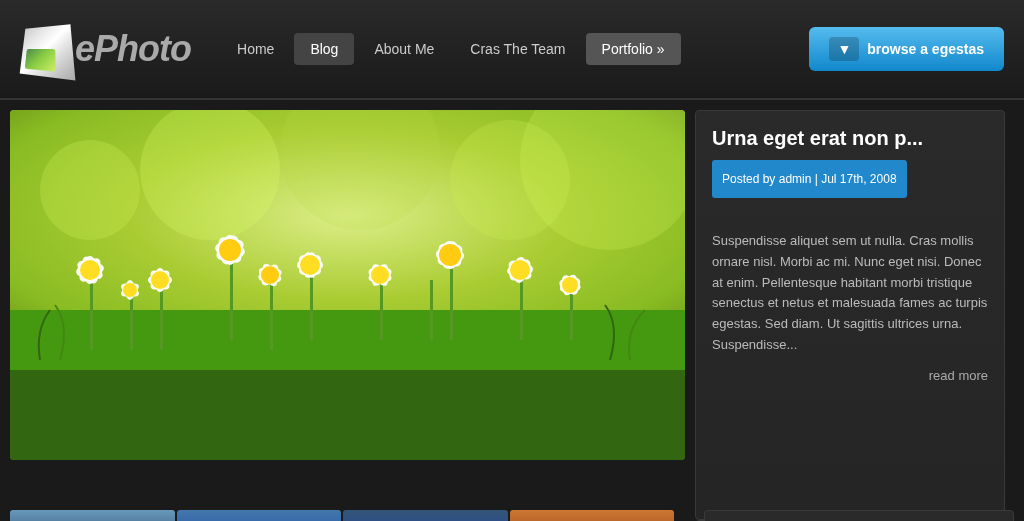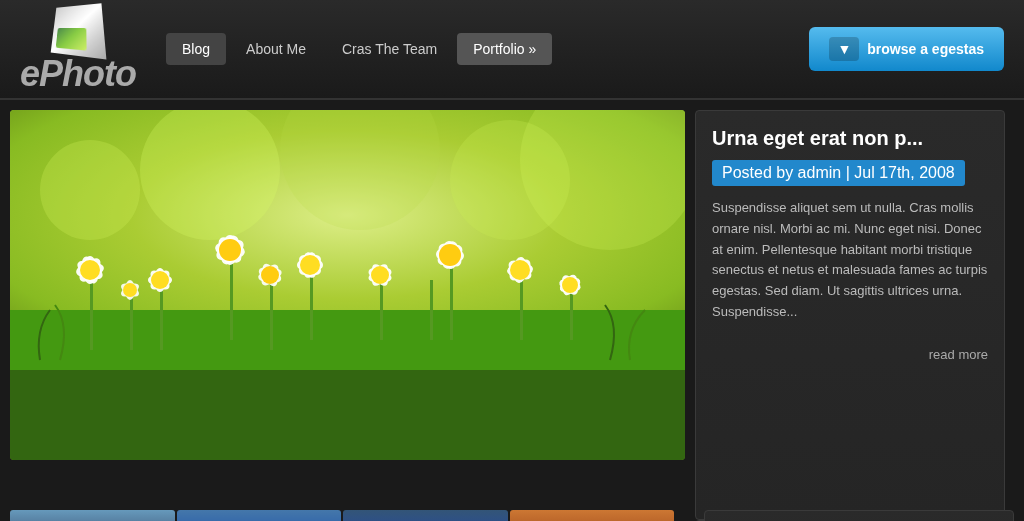--- a/index.html
+++ b/index.html
@@ -20,21 +20,20 @@
       align-items: center;
       padding: 0 20px;
       border-bottom: 2px solid #333;
       position: relative;
     }
 
     .logo-area {
       display: flex;
       align-items: center;
       margin-right: 30px;
-      flex-direction: column;
     }
 
     .logo-icon {
       width: 50px;
       height: 50px;
       background: linear-gradient(135deg, #ccc 0%, #fff 50%, #aaa 100%);
       transform: perspective(40px) rotateY(-10deg) rotateX(10deg);
       margin-right: 5px;
       display: flex;
       align-items: center;
@@ -175,40 +174,41 @@
     .post-title {
       color: #fff;
       font-size: 20px;
       font-weight: bold;
       margin-bottom: 10px;
     }
 
     .post-meta {
       background: #2288cc;
       color: #fff;
-      font-size: 16px;
-      padding: 4px 10px;
+      font-size: 12px;
+      padding: 12px 10px;
       border-radius: 3px;
       display: inline-block;
       margin-bottom: 12px;
       text-align: center;
     }
 
     .post-excerpt {
       color: #bbb;
       font-size: 13px;
       line-height: 1.6;
+      margin-top: 21px;
     }
 
     .read-more {
       color: #aaa;
       font-size: 13px;
       text-align: right;
       cursor: pointer;
-      margin-top: 24px;
+      margin-top: 12px;
       display: block;
     }
 
     
     .nav-arrows {
       background: #222;
       border: 1px solid #3a3a3a;
       margin: 0 10px 10px 0;
       border-radius: 4px;
       display: flex;
@@ -283,20 +283,21 @@
 <div class="header">
   <div class="logo-area">
     <div class="logo-icon">
     </div>
     <div class="logo-text">
       <span>e</span><span>Photo</span>
     </div>
   </div>
 
   <nav>
+    <a class="nav-item">Home</a>
     <a class="nav-item active">Blog</a>
     <a class="nav-item">About Me</a>
     <a class="nav-item">Cras The Team</a>
     <a class="nav-item portfolio">Portfolio »</a>
   </nav>
 
   <button class="browse-btn">
     <span class="arrow-down">▼</span>
     <span>browse a egestas</span>
   </button>

